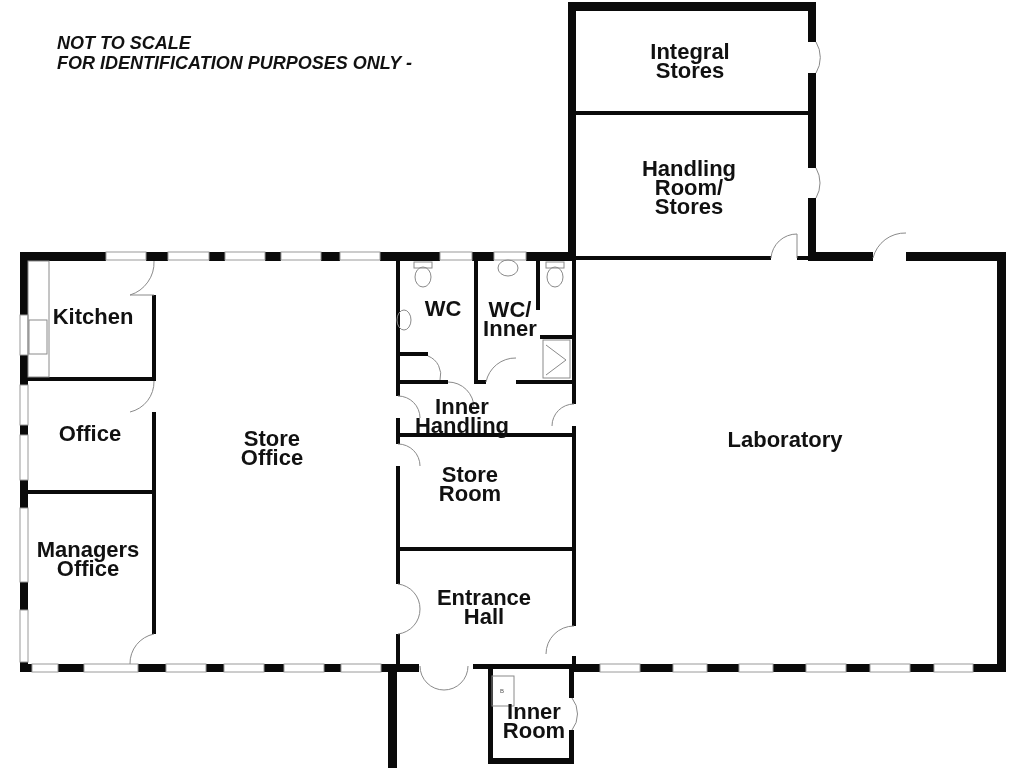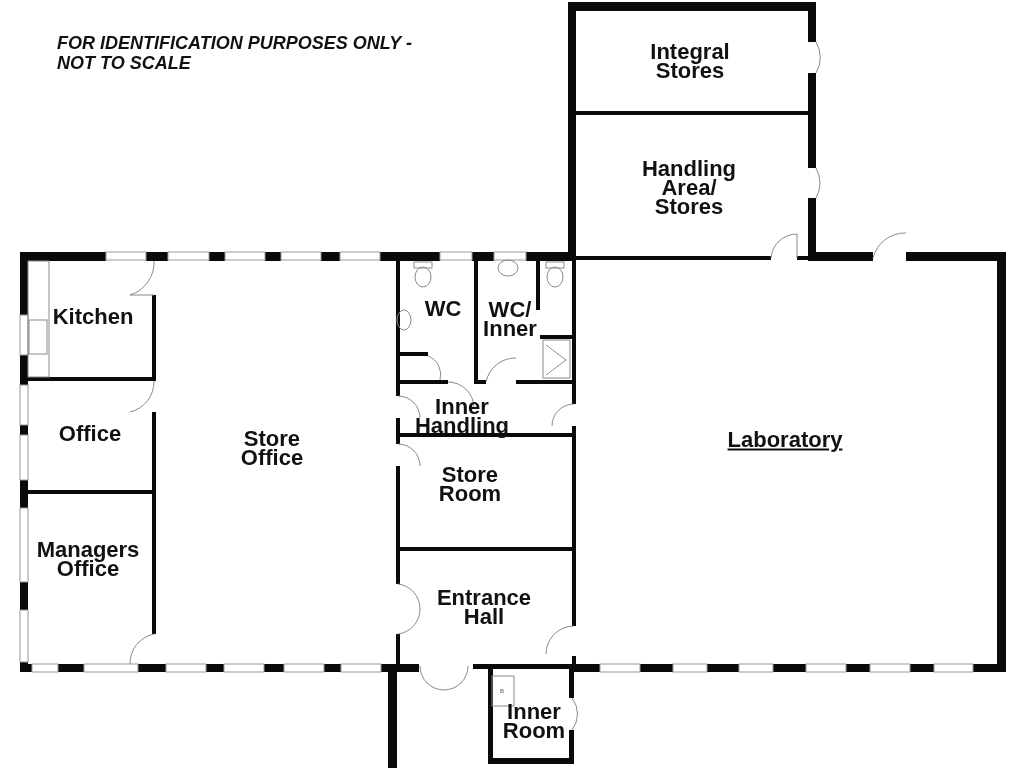--- a/index.html
+++ b/index.html
@@ -6,22 +6,22 @@
   body { width: 1024px; height: 768px; position: relative; overflow: hidden; font-family: "Liberation Sans", sans-serif; }
   .disclaimer { position: absolute; left: 57px; top: 33px; font-style: italic; font-weight: bold; font-size: 18px; line-height: 20px; color: #111; }
   .disclaimer div { white-space: nowrap; }
   svg.plan { position: absolute; left: 0; top: 0; }
   .room-label { position: absolute; font-weight: bold; font-size: 22px; line-height: 19px; color: #111; text-align: center; transform: translate(-50%, -50%); white-space: nowrap; }
 </style>
 </head>
 <body>
 
 <div class="disclaimer">
+  <div>NOT TO SCALE</div>
   <div>FOR IDENTIFICATION PURPOSES ONLY -</div>
-  <div>NOT TO SCALE</div>
 </div>
 
 <svg class="plan" width="1024" height="768" viewBox="0 0 1024 768" xmlns="http://www.w3.org/2000/svg">
   <g fill="#0a0a0a">
 
     <rect x="568" y="2" width="248" height="9"></rect>
     <rect x="568" y="2" width="8" height="258"></rect>
     <rect x="808" y="2" width="8" height="40"></rect>
     <rect x="808" y="73" width="8" height="95"></rect>
     <rect x="808" y="198" width="8" height="60"></rect>
@@ -169,21 +169,21 @@
   </g>
   <text x="500" y="693" font-size="6" fill="#555" font-family="Liberation Sans, sans-serif">B</text>
 </svg>
 
 <div class="room-label" style="left:690px; top:61px;">
   <div>Integral</div>
   <div>Stores</div>
 </div>
 <div class="room-label" style="left:689px; top:187px;">
   <div>Handling</div>
-  <div>Area/</div>
+  <div>Room/</div>
   <div>Stores</div>
 </div>
 <div class="room-label" style="left:93px; top:316px;">
   <div>Kitchen</div>
 </div>
 <div class="room-label" style="left:90px; top:433px;">
   <div>Office</div>
 </div>
 <div class="room-label" style="left:88px; top:559px;">
   <div>Managers</div>
@@ -209,15 +209,15 @@
   <div>Room</div>
 </div>
 <div class="room-label" style="left:484px; top:607px;">
   <div>Entrance</div>
   <div>Hall</div>
 </div>
 <div class="room-label" style="left:534px; top:721px;">
   <div>Inner</div>
   <div>Room</div>
 </div>
-<div class="room-label" style="left:785px; top:439px;text-decoration:underline;">
+<div class="room-label" style="left:785px; top:439px;">
   <div>Laboratory</div>
 </div>
 
 </body></html>

